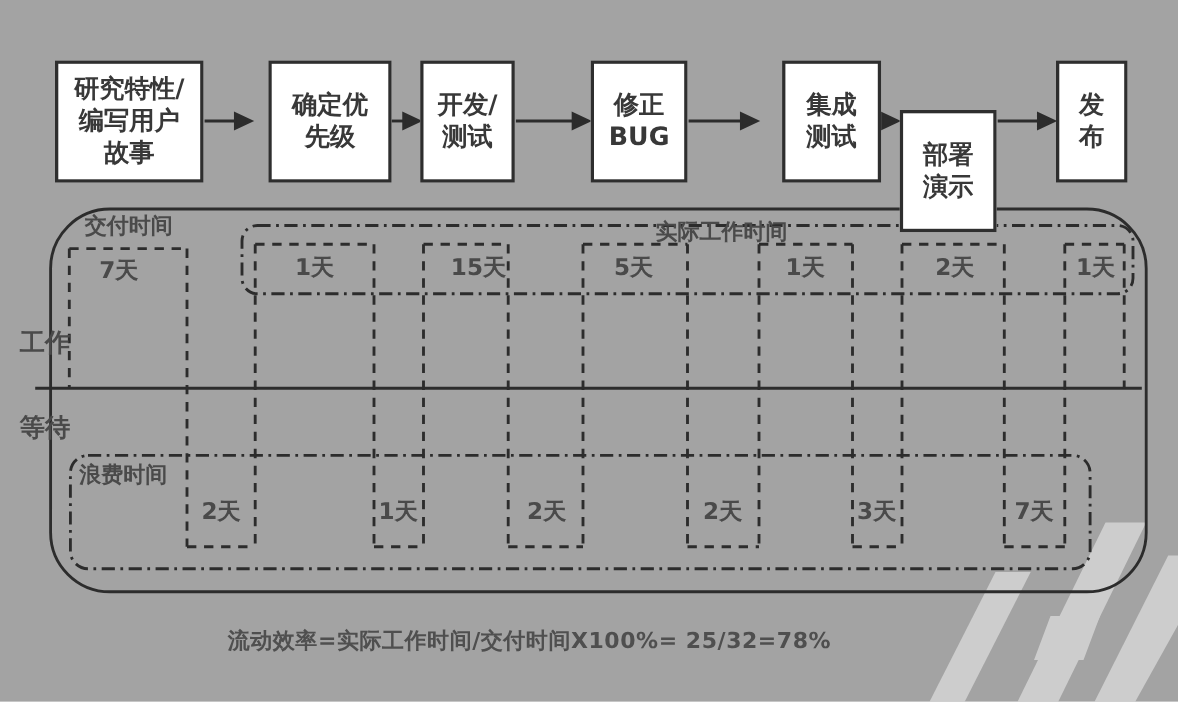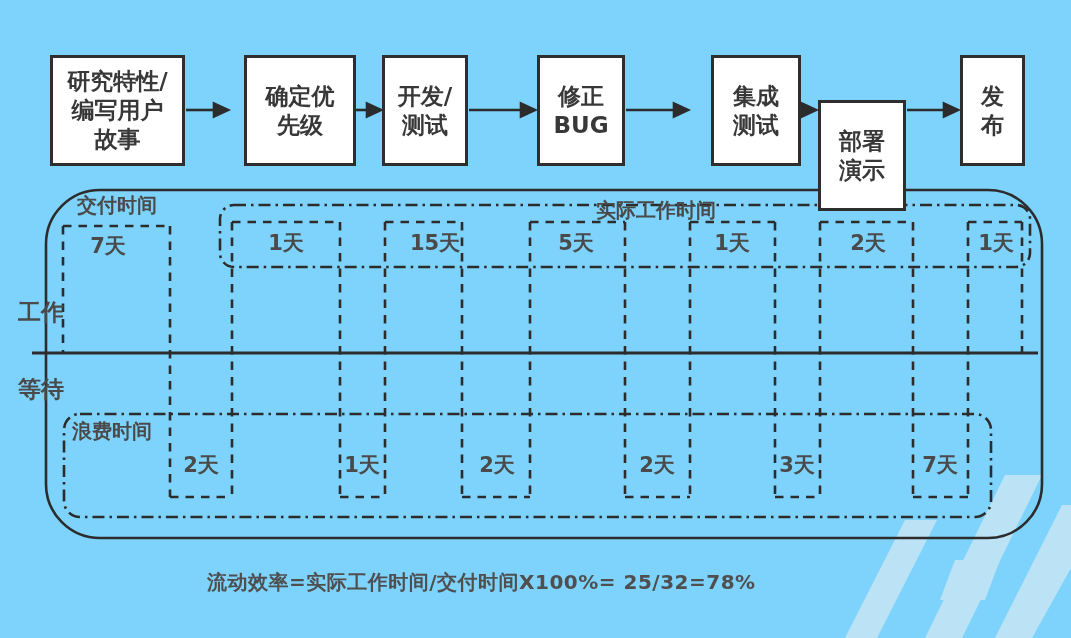--- a/index.html
+++ b/index.html
@@ -1,19 +1,19 @@
 <!DOCTYPE html>
 <html><head>
 <meta charset="utf-8">
 <style>
   html,body{margin:0;padding:0;background:#ffffff;}
   .canvas{
     position:relative;width:1071px;height:638px;overflow:hidden;
     font-family:"DejaVu Sans","Liberation Sans",sans-serif;
-    color:#3f3f3f;background:#7dd3fc;
+    color:#3f3f3f;background:#a3a3a3;
   }
   .layer{position:absolute;left:0;top:0;width:1071px;height:638px;}
   .lbl{position:absolute;font-weight:600;color:#4a4a4a;white-space:nowrap;line-height:1;}
   .step-box{
     position:absolute;top:55px;height:111px;border:3px solid #2e2e2e;
     display:flex;align-items:center;justify-content:center;background:#ffffff;
     box-sizing:border-box;
   }
   .step-text{
     white-space:pre-line;text-align:center;font-size:23px;line-height:29px;

